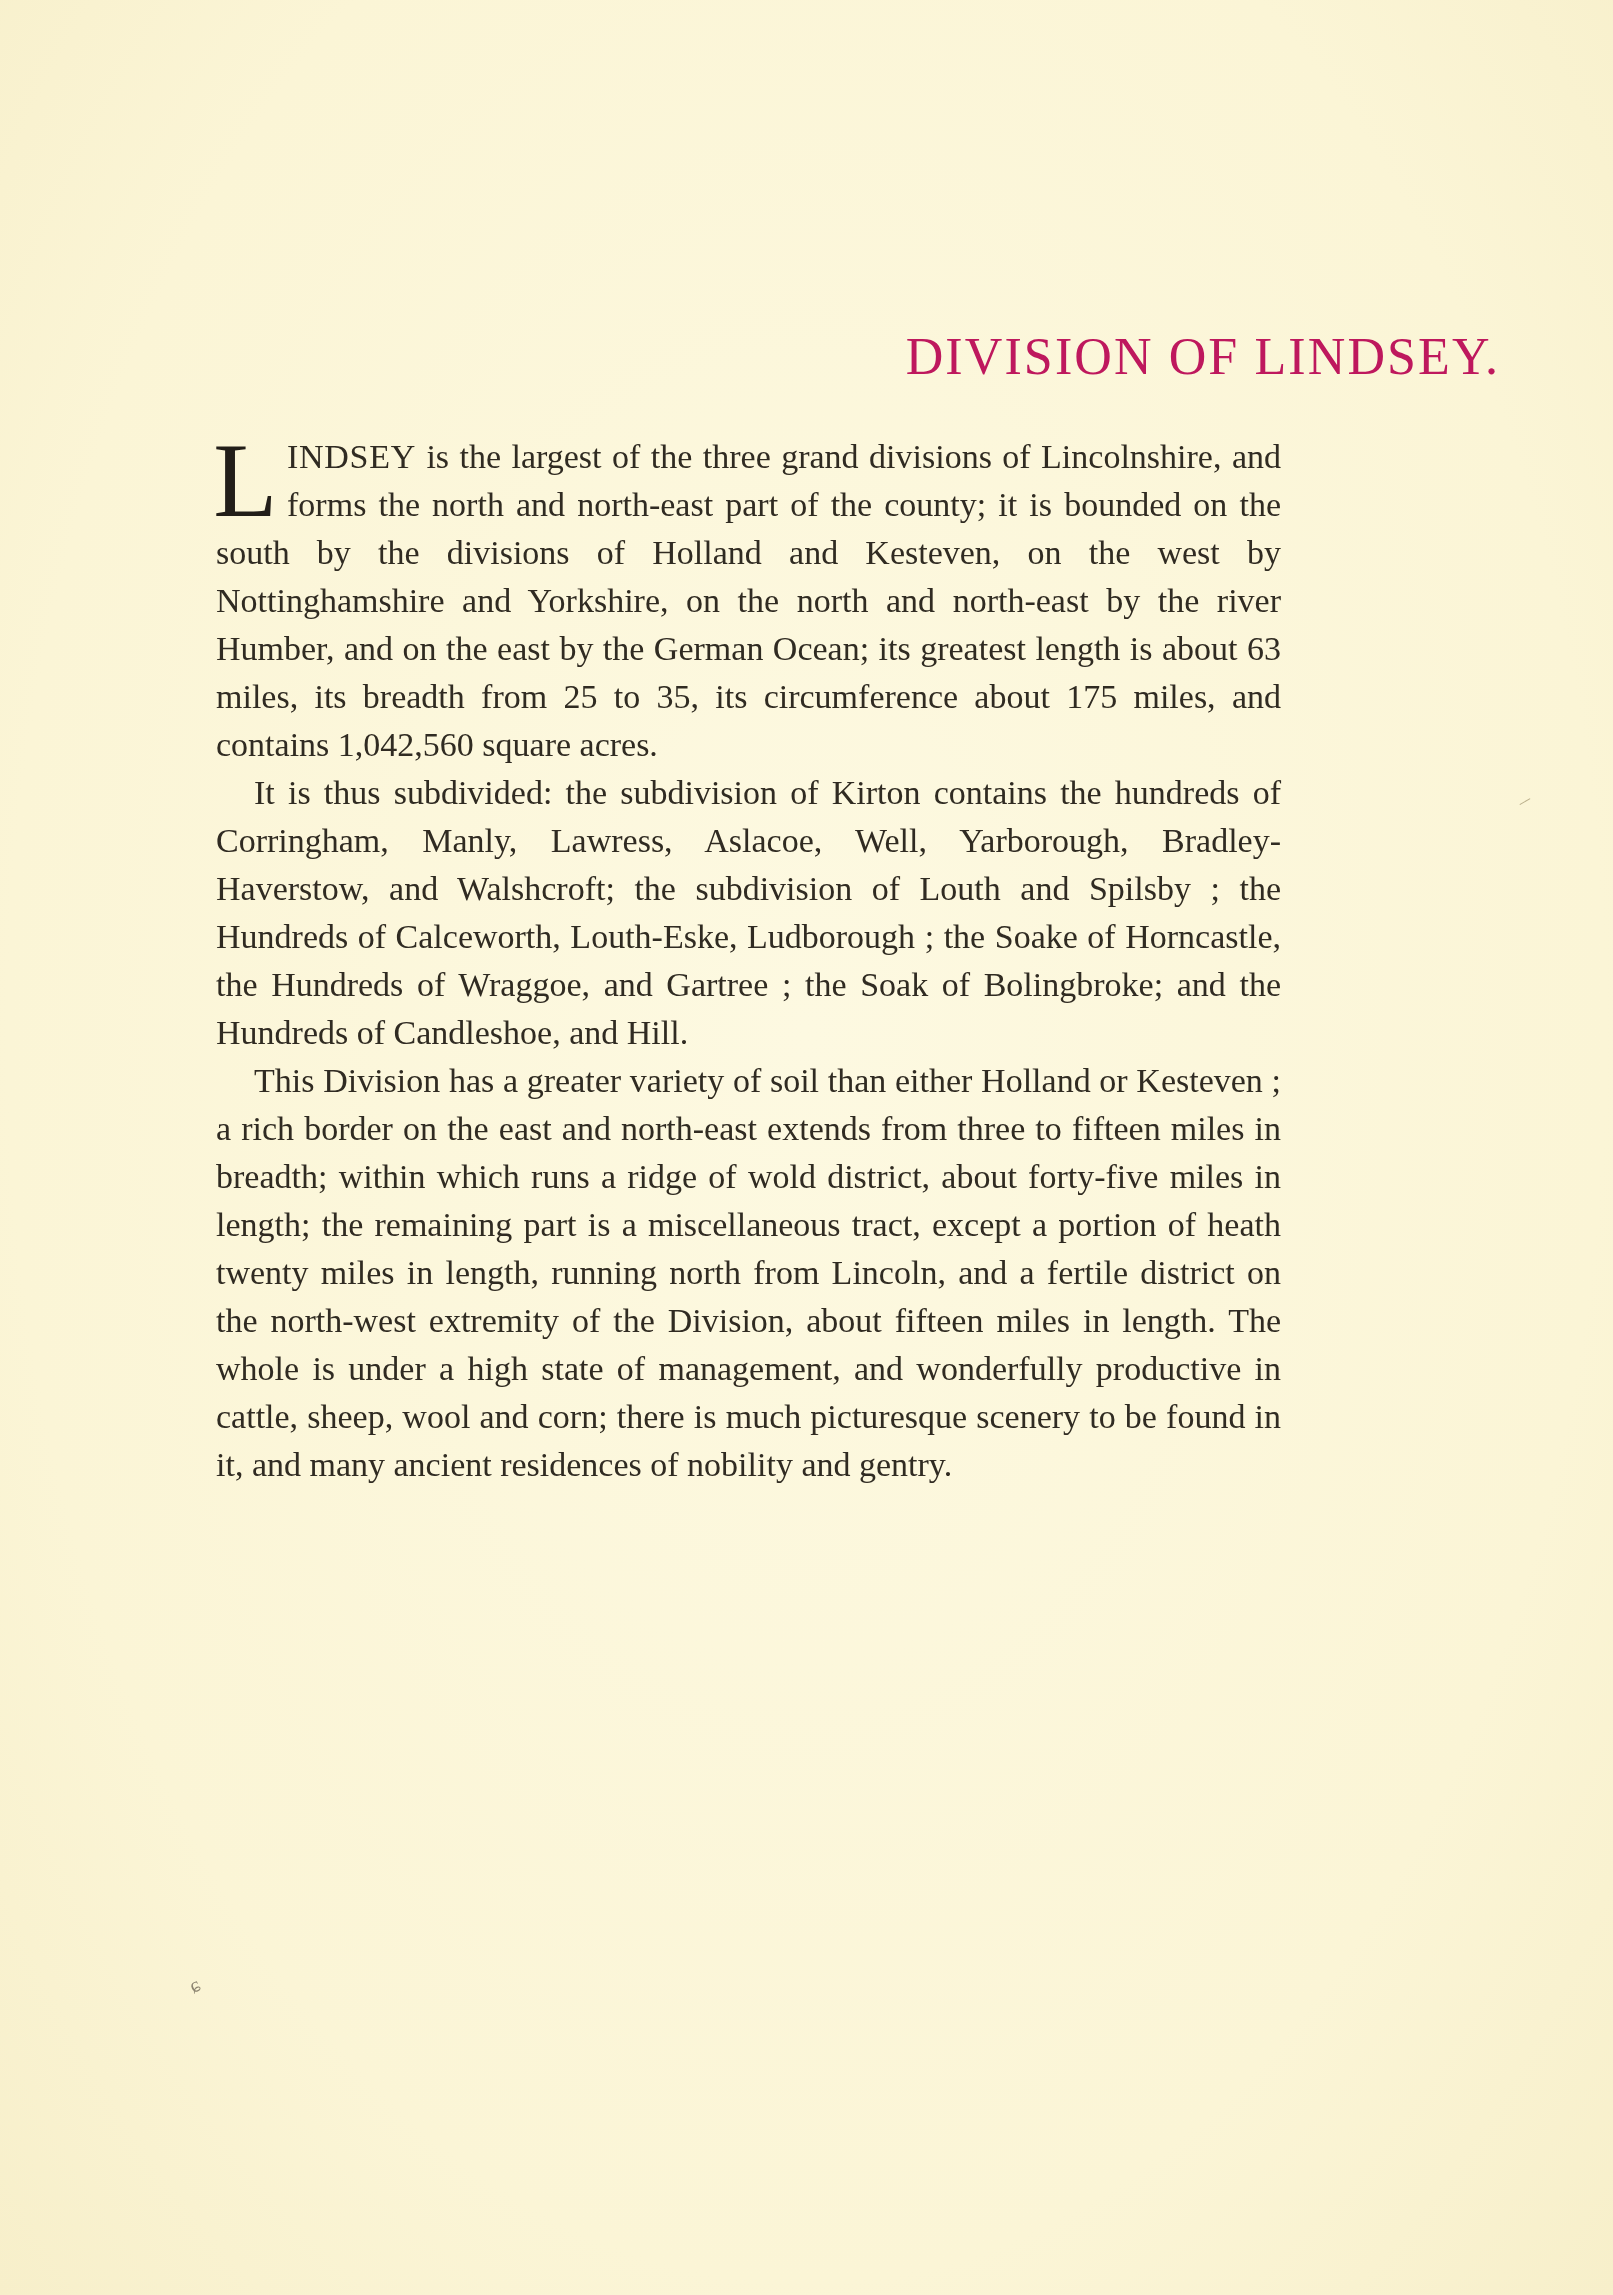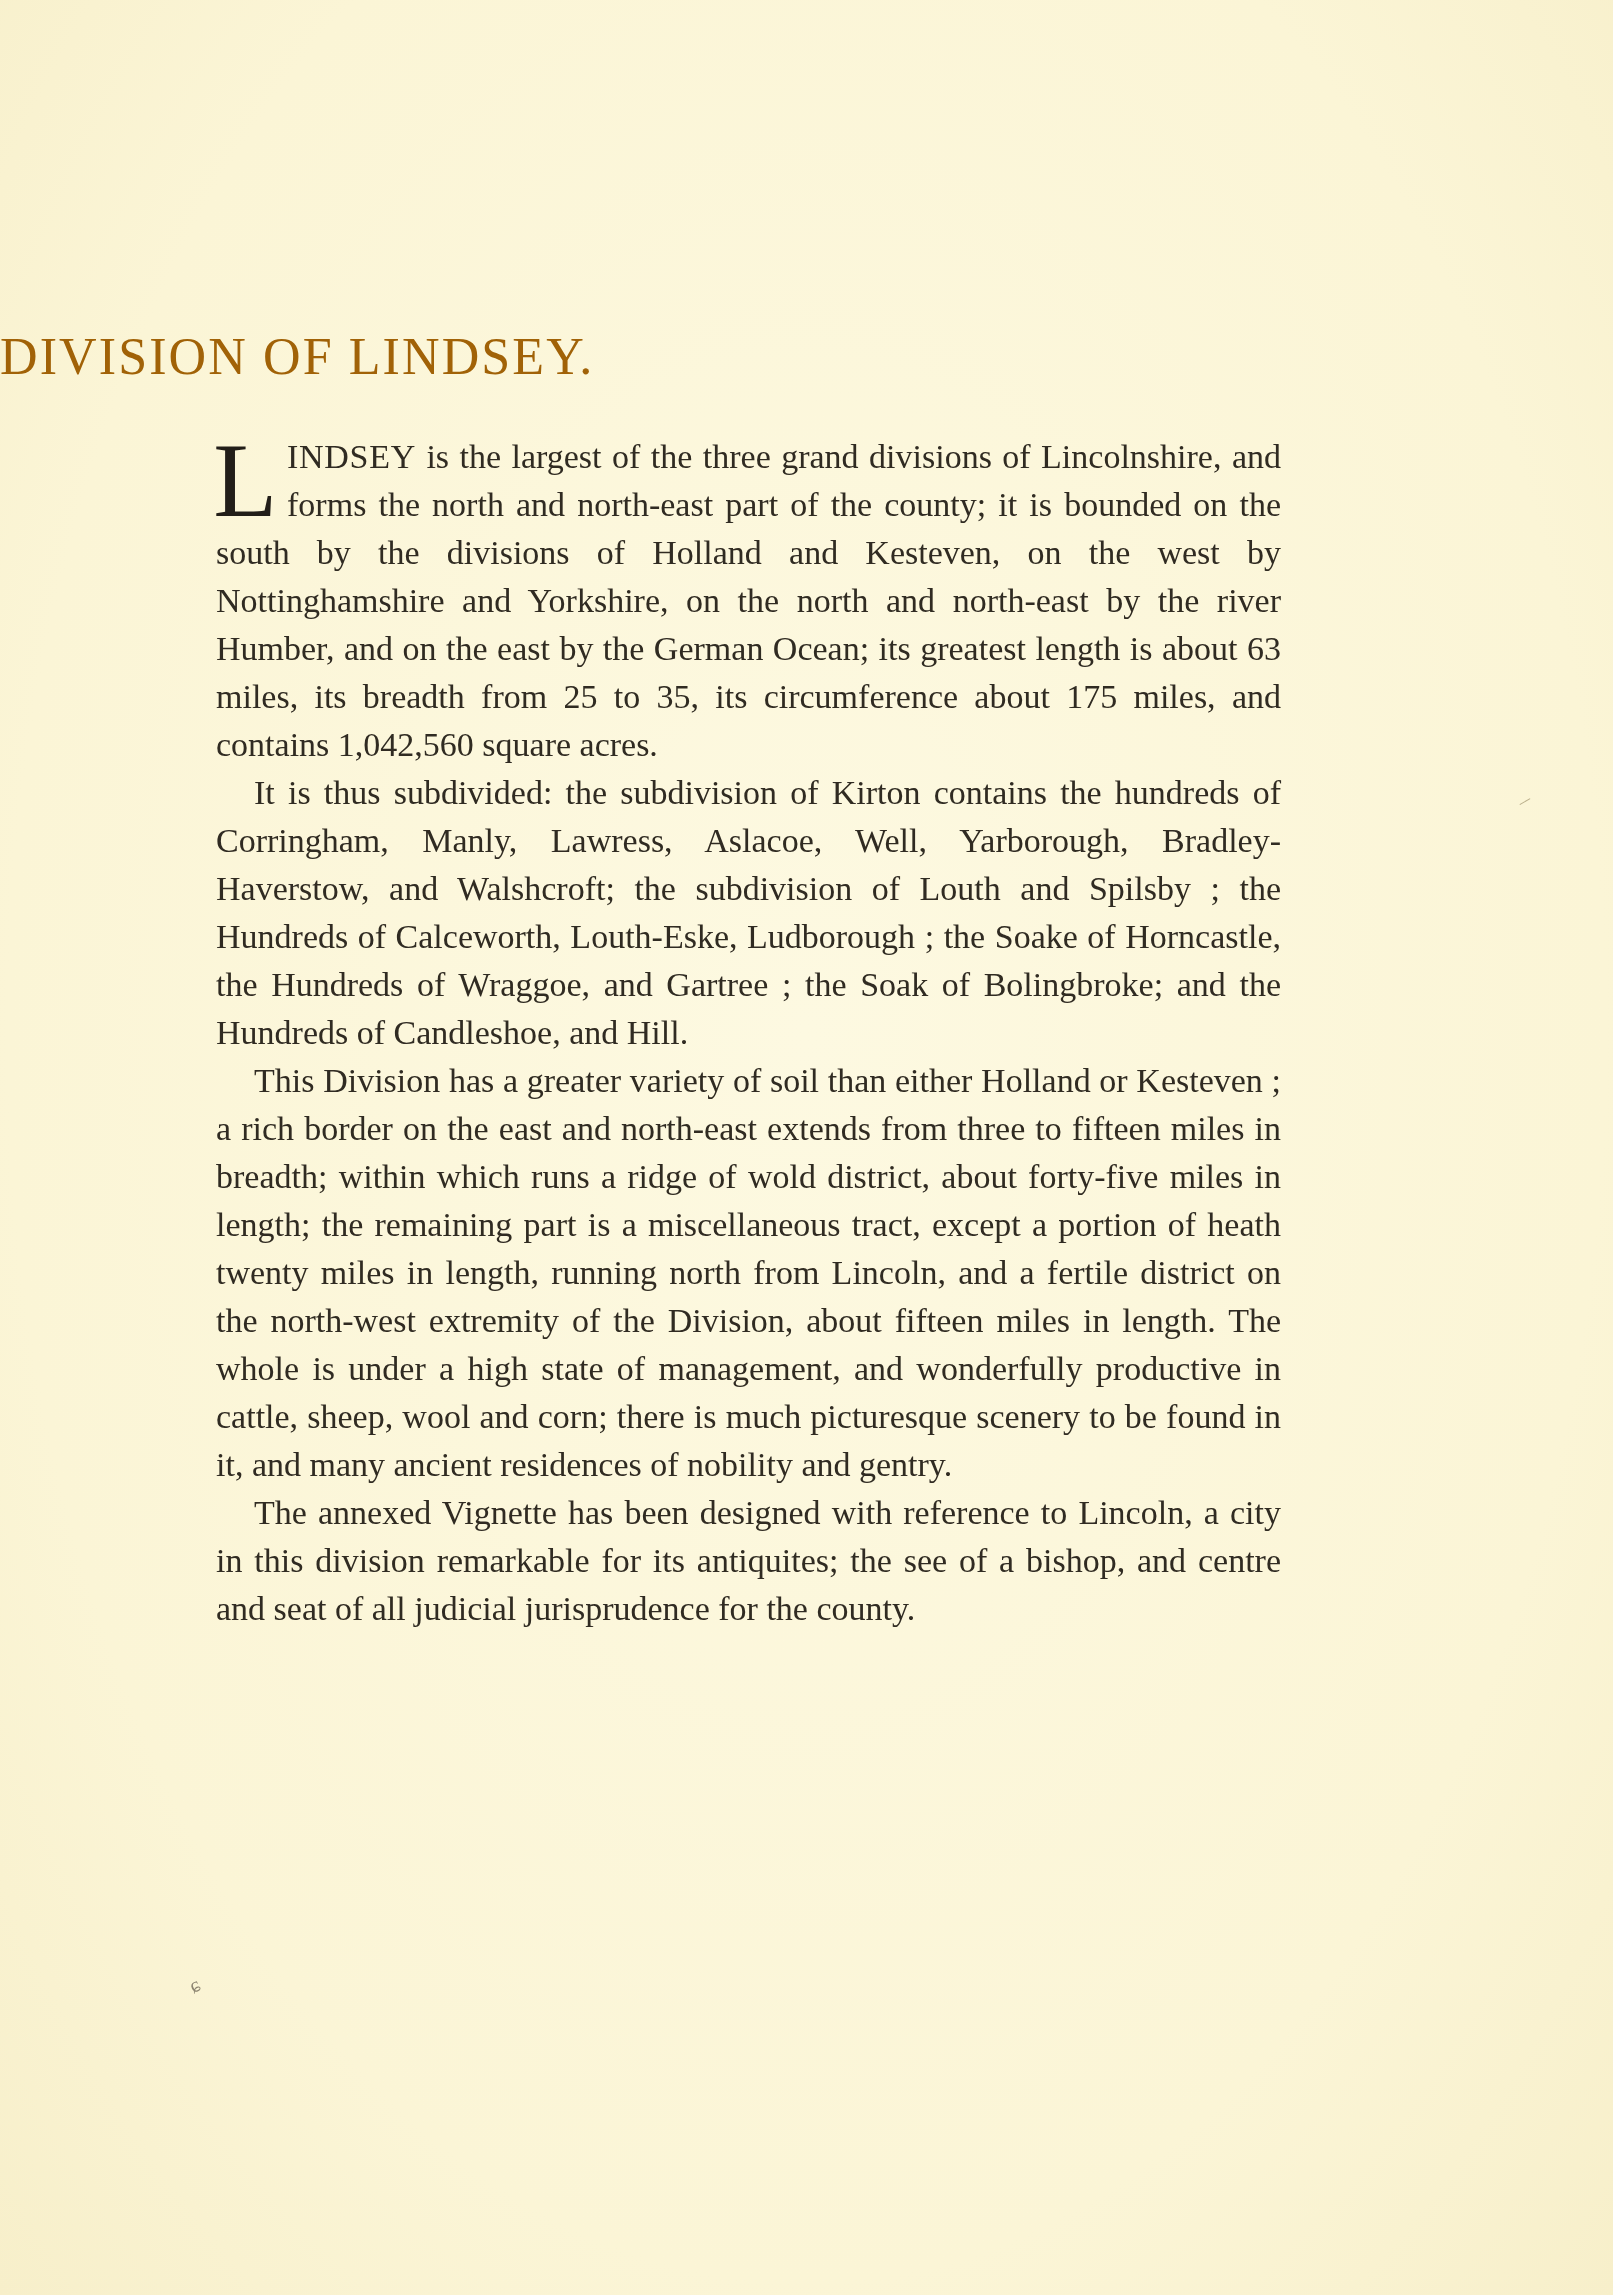--- a/index.html
+++ b/index.html
@@ -14,25 +14,25 @@
       position: relative;
       overflow: hidden;
       font-family: "Liberation Serif", "DejaVu Serif", serif;
       color: #2e2a22;
     }
     .page-title {
       position: absolute;
       left: 0;
       width: 1500px;
       top: 327px;
-      text-align: left;
+      text-align: right;
       font-size: 52px;
       letter-spacing: 2.1px;
       font-weight: normal;
-      color: #a16207;
+      color: #be185d;
       margin: 0;
     }
     .body-text {
       position: absolute;
       left: 216px;
       top: 433px;
       width: 1065px;
       font-size: 34px;
       line-height: 48px;
       text-align: justify;
@@ -76,18 +76,17 @@
   </style>
 </head>
 <body>
 
 <h1 class="page-title">DIVISION OF LINDSEY.</h1>
 
 <div class="body-text">
   <p class="first"><span class="drop-cap">L</span><span class="caps">INDSEY</span><span> is the largest of the three grand divisions of Lincolnshire, and forms the north and north-east part of the county; it is bounded on the south by the divisions of Holland and Kesteven, on the west by Nottinghamshire and Yorkshire, on the north and north-east by the river Humber, and on the east by the German Ocean; its greatest length is about 63 miles, its breadth from 25 to 35, its circumference about 175 miles, and contains 1,042,560 square acres.</span></p>
   <p>It is thus subdivided: the subdivision of Kirton contains the hundreds of Corringham, Manly, Lawress, Aslacoe, Well, Yarborough, Bradley-Haverstow, and Walshcroft; the subdivision of Louth and Spilsby ; the Hundreds of Calceworth, Louth-Eske, Ludborough ; the Soake of Horncastle, the Hundreds of Wraggoe, and Gartree ; the Soak of Bolingbroke; and the Hundreds of Candleshoe, and Hill.</p>
   <p>This Division has a greater variety of soil than either Holland or Kesteven ; a rich border on the east and north-east extends from three to fifteen miles in breadth; within which runs a ridge of wold district, about forty-five miles in length; the remaining part is a miscellaneous tract, except a portion of heath twenty miles in length, running north from Lincoln, and a fertile district on the north-west extremity of the Division, about fifteen miles in length. The whole is under a high state of management, and wonderfully productive in cattle, sheep, wool and corn; there is much picturesque scenery to be found in it, and many ancient residences of nobility and gentry.</p>
-  <p>The annexed Vignette has been designed with reference to Lincoln, a city in this division remarkable for its antiquites; the see of a bishop, and centre and seat of all judicial jurisprudence for the county.</p>
 </div>
 
 <div class="mark-right"></div>
 <div class="mark-left">ɕ</div>
 
 
 </body></html>

